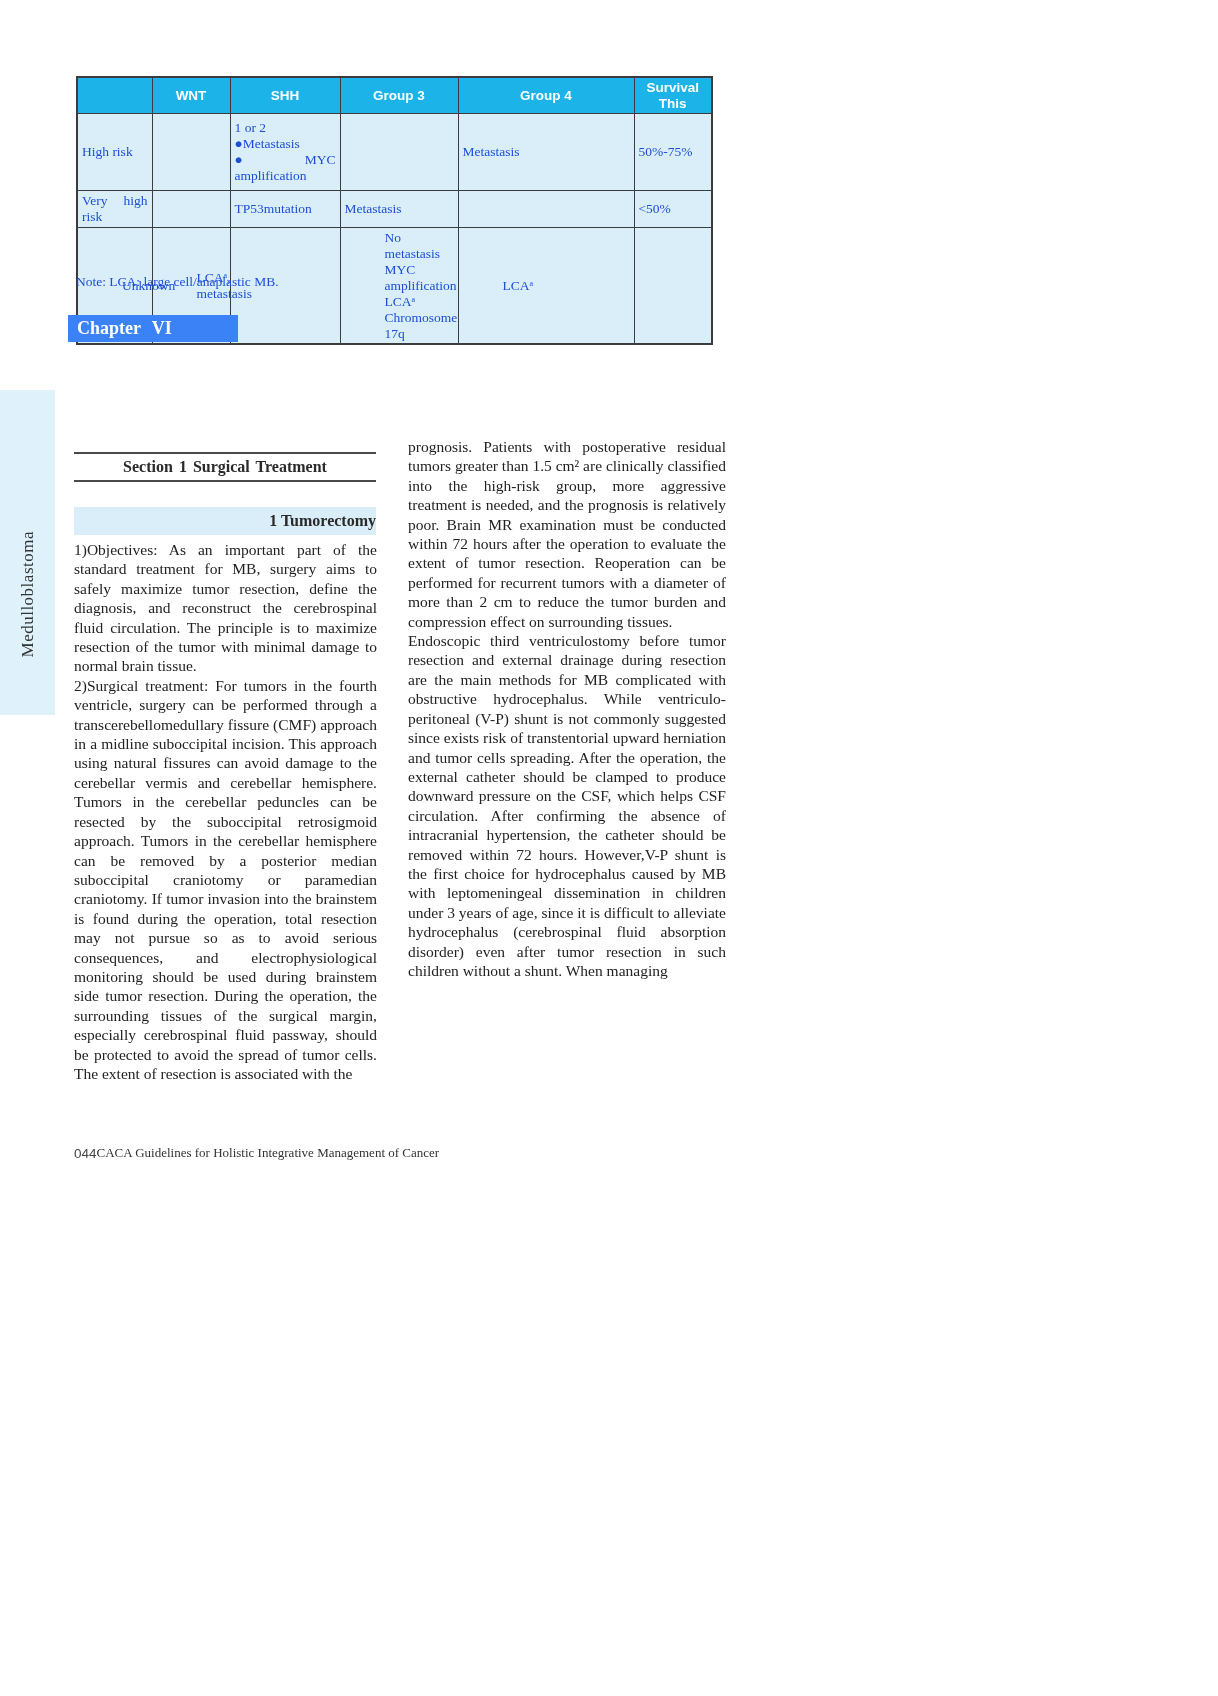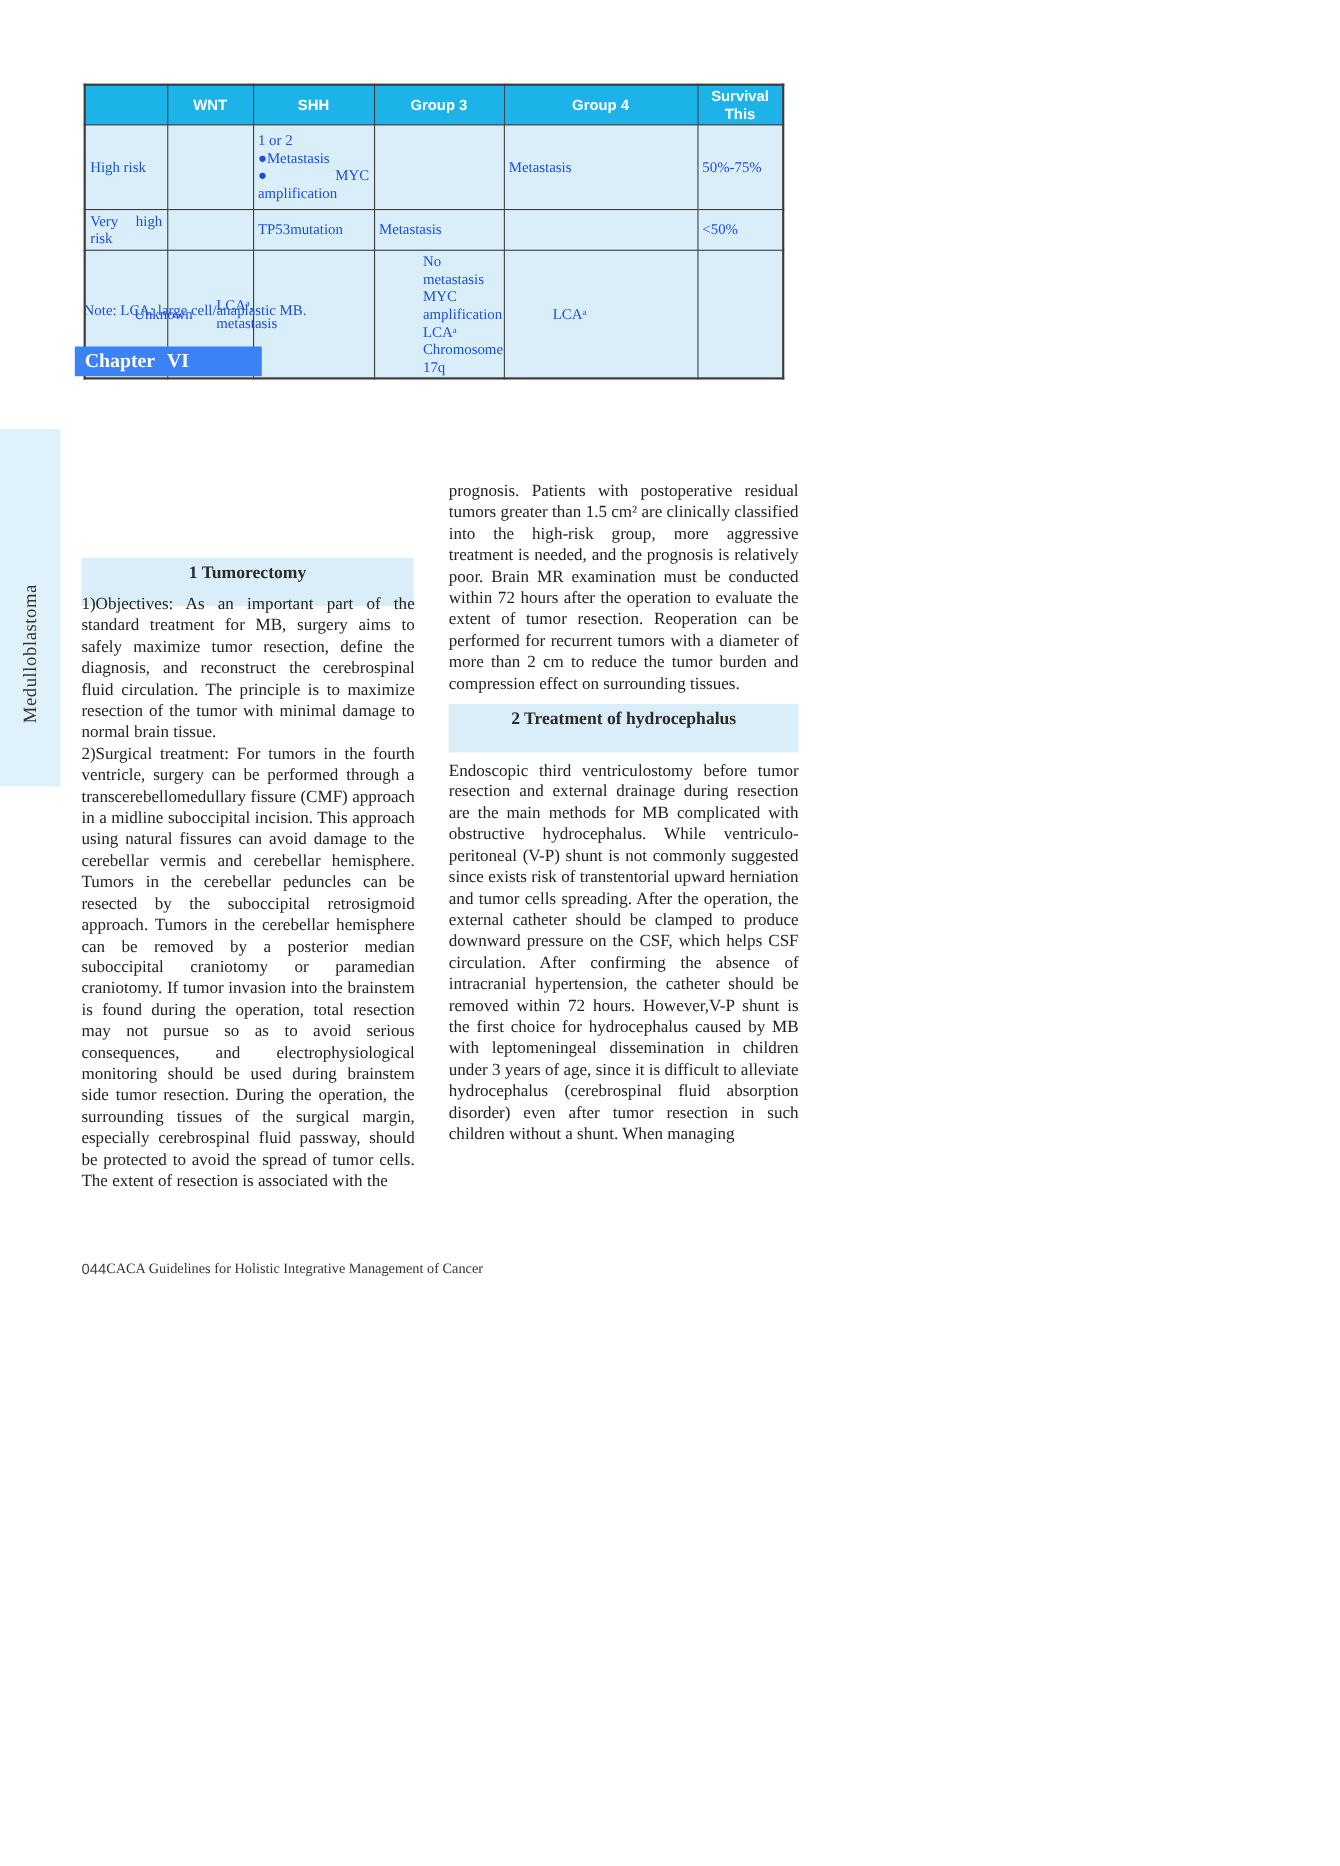--- a/index.html
+++ b/index.html
@@ -58,22 +58,22 @@
   }
 
   
   .section-heading {
     position:absolute; left:74px; top:452px; width:302px;
     border-top:2px solid #4a4a4a; border-bottom:2px solid #4a4a4a;
     text-align:center; font-weight:bold; font-size:16px; padding:4px 0;
     box-sizing:border-box; word-spacing:2px; color:#2a2a2a;
   }
   .subhead {
-    background:#D9EEF8; text-align:center; font-weight:bold; font-size:16px;
-    height:44px; line-height:28px; color:#2a2a2a;
+    background:#D9EEF8; text-align:right; font-weight:bold; font-size:16px;
+    height:28px; line-height:28px; color:#2a2a2a;
   }
   .subhead-1 { position:absolute; left:74px; top:507px; width:302px; }
 
   .col-left {
     position:absolute; left:74px; top:540px; width:303px;
     font-size:15.5px; line-height:19.4px; text-align:justify; color:#222;
   }
   .col-right {
     position:absolute; left:408px; top:437px; width:318px;
     font-size:15.5px; line-height:19.4px; text-align:justify; color:#222;
@@ -148,31 +148,31 @@
 
   <div class="table-note">Note: LCA: large cell/anaplastic MB.</div>
 
   <div class="chapter-banner">Chapter VI</div>
 
 
   <div class="side-strip">
     <span class="vtext">Medulloblastoma</span>
   </div>
 
+  <div class="section-heading">Section 1 Surgical Treatment</div>
 
   <div class="subhead subhead-1">1 Tumorectomy</div>
 
   <div class="col-left">
     <p>1)Objectives: As an important part of the standard treatment for MB, surgery aims to safely maximize tumor resection, define the diagnosis, and reconstruct the cerebrospinal fluid circulation. The principle is to maximize resection of the tumor with minimal damage to normal brain tissue.</p>
     <p>2)Surgical treatment: For tumors in the fourth ventricle, surgery can be performed through a transcerebellomedullary fissure (CMF) approach in a midline suboccipital incision. This approach using natural fissures can avoid damage to the cerebellar vermis and cerebellar hemisphere. Tumors in the cerebellar peduncles can be resected by the suboccipital retrosigmoid approach. Tumors in the cerebellar hemisphere can be removed by a posterior median suboccipital craniotomy or paramedian craniotomy. If tumor invasion into the brainstem is found during the operation, total resection may not pursue so as to avoid serious consequences, and electrophysiological monitoring should be used during brainstem side tumor resection. During the operation, the surrounding tissues of the surgical margin, especially cerebrospinal fluid passway, should be protected to avoid the spread of tumor cells. The extent of resection is associated with the</p>
   </div>
 
   <div class="col-right">
     <p>prognosis. Patients with postoperative residual tumors greater than 1.5 cm² are clinically classified into the high-risk group, more aggressive treatment is needed, and the prognosis is relatively poor. Brain MR examination must be conducted within 72 hours after the operation to evaluate the extent of tumor resection. Reoperation can be performed for recurrent tumors with a diameter of more than 2 cm to reduce the tumor burden and compression effect on surrounding tissues.</p>
-    <div class="subhead subhead-2">2 Treatment of hydrocephalus</div>
     <p>Endoscopic third ventriculostomy before tumor resection and external drainage during resection are the main methods for MB complicated with obstructive hydrocephalus. While ventriculo-peritoneal (V-P) shunt is not commonly suggested since exists risk of transtentorial upward herniation and tumor cells spreading. After the operation, the external catheter should be clamped to produce downward pressure on the CSF, which helps CSF circulation. After confirming the absence of intracranial hypertension, the catheter should be removed within 72 hours. However,V-P shunt is the first choice for hydrocephalus caused by MB with leptomeningeal dissemination in children under 3 years of age, since it is difficult to alleviate hydrocephalus (cerebrospinal fluid absorption disorder) even after tumor resection in such children without a shunt. When managing</p>
   </div>
 
   <div class="footer">
     <span class="page-num">044</span>
     <span class="footer-text">CACA Guidelines for Holistic Integrative Management of Cancer</span>
   </div>
 
 </div>
 

